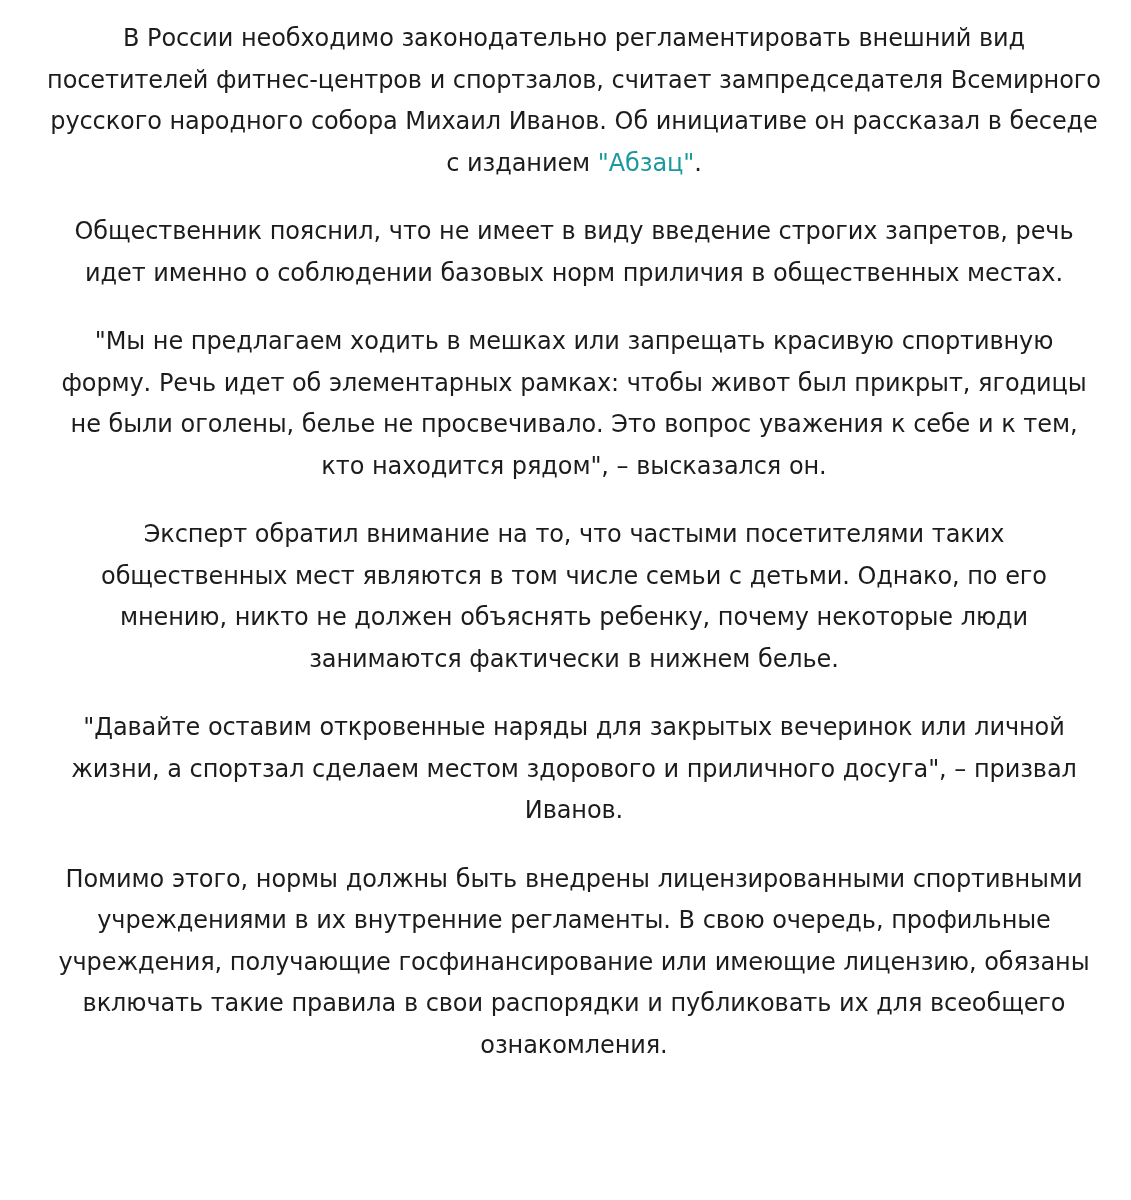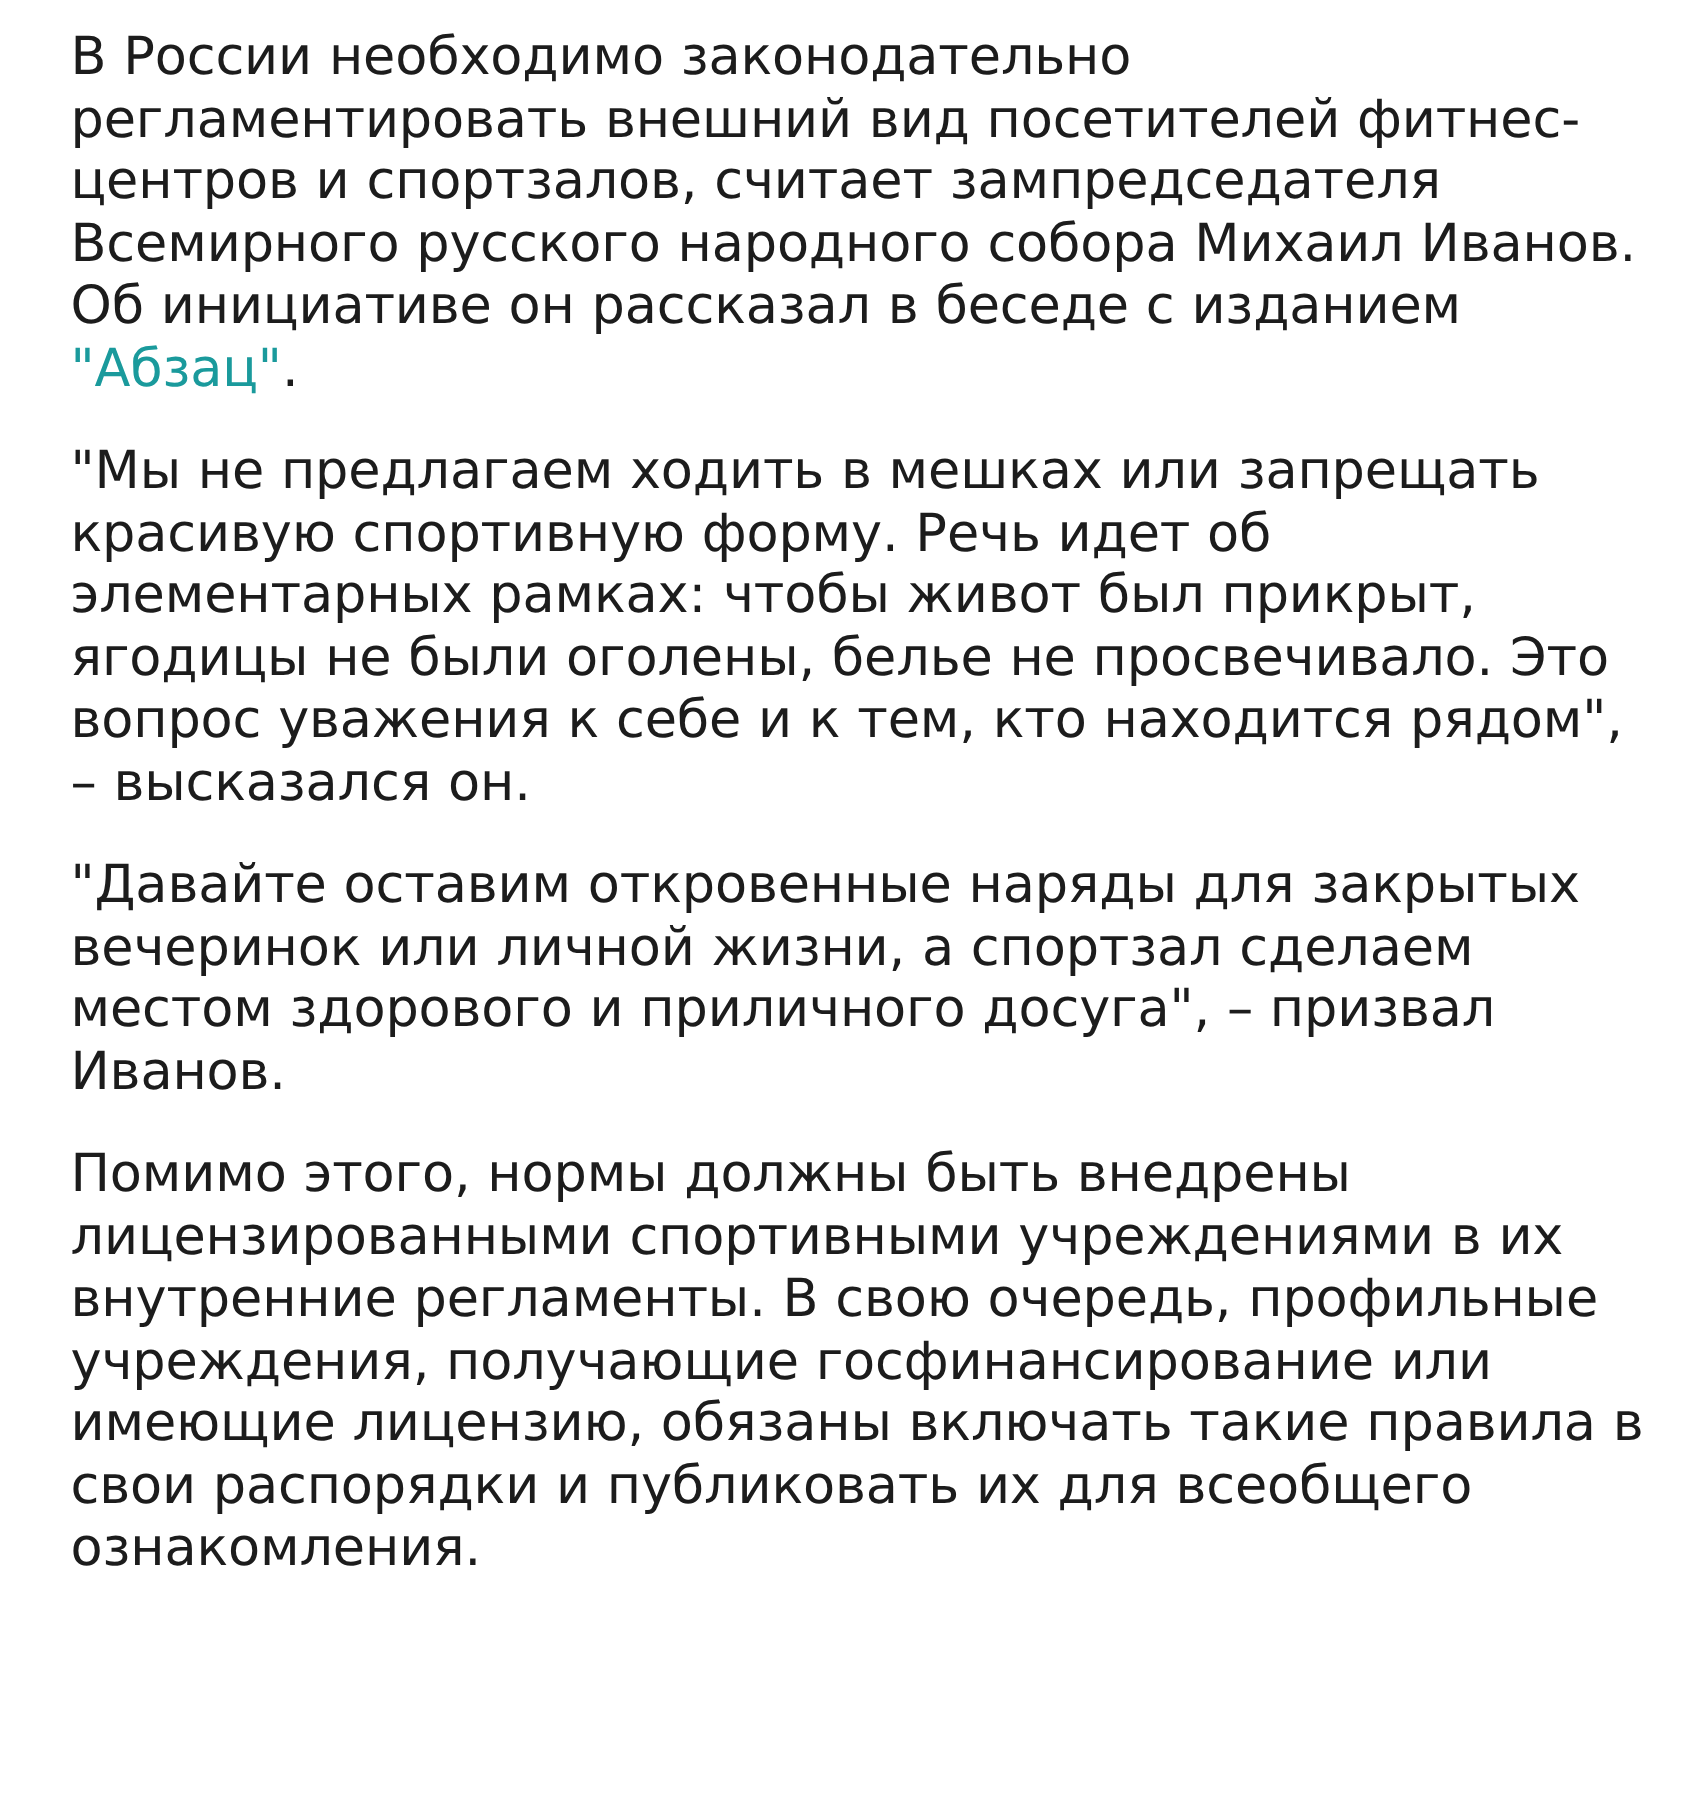--- a/index.html
+++ b/index.html
@@ -17,26 +17,26 @@
   }
 
   .article-body {
     box-sizing: border-box;
     width: 1131px;
     padding: 18px 30px 14px 31px;
   }
 
   .article-paragraph {
     margin: 0 0 27px 16px;
-    font-size: 35px;
+    font-size: 24px;
     line-height: 41.5px;
     color: #1c1c1c;
     letter-spacing: -0.1px;
     word-spacing: 0.2px;
-    text-align: left;
+    text-align: center;
   }
 
   .article-paragraph:last-child {
     margin-bottom: 0;
   }
 
   .inline-link {
     color: #1a9a9c;
     text-decoration: none;
     cursor: pointer;
@@ -44,22 +44,24 @@
 </style>
 </head>
 <body>
 
 <article class="article-body">
 
   <p class="article-paragraph">
     <span>В России необходимо законодательно регламентировать внешний вид посетителей фитнес-центров и спортзалов, считает зампредседателя Всемирного русского народного собора Михаил Иванов. Об инициативе он рассказал в беседе с изданием </span><a class="inline-link">"Абзац"</a><span>.</span>
   </p>
 
+  <p class="article-paragraph">Общественник пояснил, что не имеет в виду введение строгих запретов, речь идет именно о соблюдении базовых норм приличия в общественных местах.</p>
 
   <p class="article-paragraph">"Мы не предлагаем ходить в мешках или запрещать красивую спортивную форму. Речь идет об элементарных рамках: чтобы живот был прикрыт, ягодицы не были оголены, белье не просвечивало. Это вопрос уважения к себе и к тем, кто находится рядом", – высказался он.</p>
 
+  <p class="article-paragraph">Эксперт обратил внимание на то, что частыми посетителями таких общественных мест являются в том числе семьи с детьми. Однако, по его мнению, никто не должен объяснять ребенку, почему некоторые люди занимаются фактически в нижнем белье.</p>
 
   <p class="article-paragraph">"Давайте оставим откровенные наряды для закрытых вечеринок или личной жизни, а спортзал сделаем местом здорового и приличного досуга", – призвал Иванов.</p>
 
 
   <p class="article-paragraph">Помимо этого, нормы должны быть внедрены лицензированными спортивными учреждениями в их внутренние регламенты. В свою очередь, профильные учреждения, получающие госфинансирование или имеющие лицензию, обязаны включать такие правила в свои распорядки и публиковать их для всеобщего ознакомления.</p>
 
 </article>
 
 </body></html>

